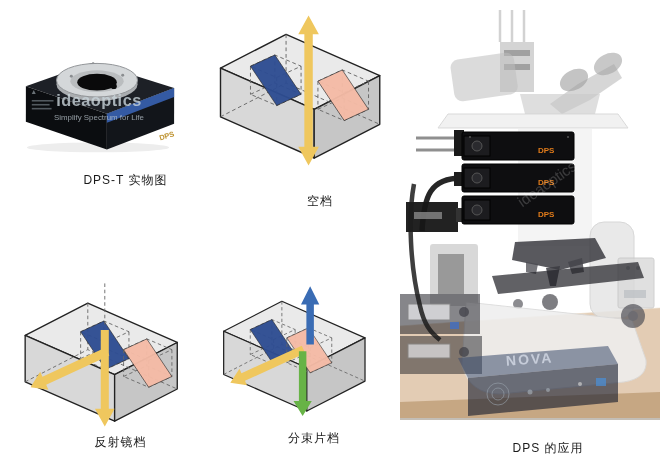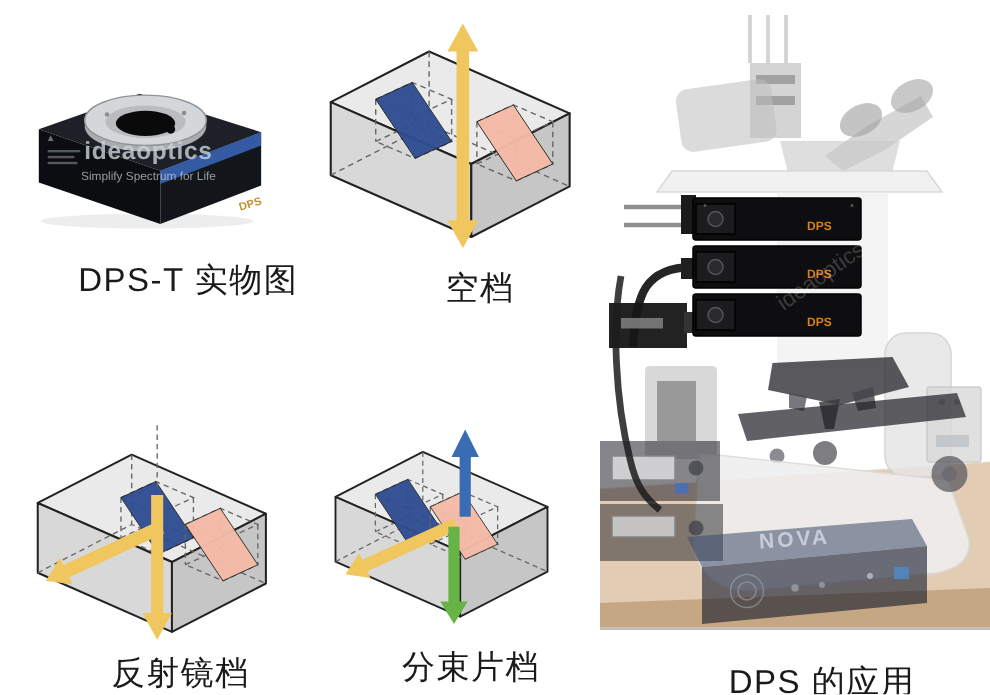--- a/index.html
+++ b/index.html
@@ -1,19 +1,19 @@
 <!DOCTYPE html>
 <html style="--beam-yellow: #EFC75E; --mirror-blue: #2E4D92; --arrow-blue: #3A6CB4; --arrow-green: #67B346; --splitter-pink: #F5BBA6; --box-top: #EAEAEA; --box-left: #D8D8D8; --box-right: #C6C6C6; --box-edge: #222222; --dash-gray: #666666; --caption-text: #1A1A1A; --dps-orange: #E07B1A; --table-wood: #C89A69;"><head>
 <meta charset="utf-8">
 <style>
   html,body{margin:0;padding:0;background:#fff;}
   .canvas{position:relative;width:660px;height:463px;background:#fff;overflow:hidden;
           font-family:"Liberation Sans",sans-serif;}
   figure.panel{position:absolute;margin:0;}
-  figcaption{text-align:center;font-size:22px;letter-spacing:1px;
+  figcaption{text-align:center;font-size:12px;letter-spacing:1px;
              color:var(--caption-text,#1a1a1a);padding-left:36px;}
   svg text{font-family:"Liberation Sans",sans-serif;}
 
   
   .f-top{fill:var(--box-top,#EAEAEA);}
   .f-left{fill:var(--box-left,#D8D8D8);}
   .f-right{fill:var(--box-right,#C6C6C6);}
   .edge{stroke:var(--box-edge,#222);stroke-width:1.5;stroke-linejoin:round;}
   .dash{stroke:var(--dash-gray,#666);stroke-width:1;fill:none;stroke-dasharray:4 3;}
   .f-beam{fill:var(--beam-yellow,#EFC75E);}
@@ -68,21 +68,21 @@
       <polygon class="dash" points="40,92 66,80 94,92 68,104"></polygon>
       <polygon class="f-mirror optic" points="40,62 66,50 94,92 68,104"></polygon>
 
       <polygon class="dash" points="112,78 138,66 166,78 140,90"></polygon>
       <path class="dash" d="M112,78 L112,108 M138,66 L138,96 M166,78 L166,108 M140,90 L140,120"></path>
       <polygon class="dash" points="112,108 138,96 166,108 140,120"></polygon>
       <polygon class="f-pink optic" points="112,78 138,66 166,108 140,120"></polygon>
 
       <polygon class="f-beam" points="102,8 91,28 97.5,28 97.5,148 91,148 102,168 113,148 106.5,148 106.5,28 113,28"></polygon>
     </svg>
-    <figcaption style="margin-top:2px;">空档</figcaption>
+    <figcaption style="margin-top:18px;">空档</figcaption>
   </figure>
 
   <figure class="panel" style="left:5px;top:278px;width:195px;">
     <svg width="170" height="154" viewBox="0 0 190 172" style="display:block;margin:0 auto;">
       <polygon class="f-top edge" points="8,64 78,28 178,72 108,108"></polygon>
       <polygon class="f-left edge" points="8,64 108,108 108,160 8,116"></polygon>
       <polygon class="f-right edge" points="108,108 178,72 178,124 108,160"></polygon>
       <path class="dash" d="M78,28 L78,80 M8,116 L78,80 L178,124"></path>
 
       <polygon class="dash" points="70,60 96,48 124,60 98,72"></polygon>

